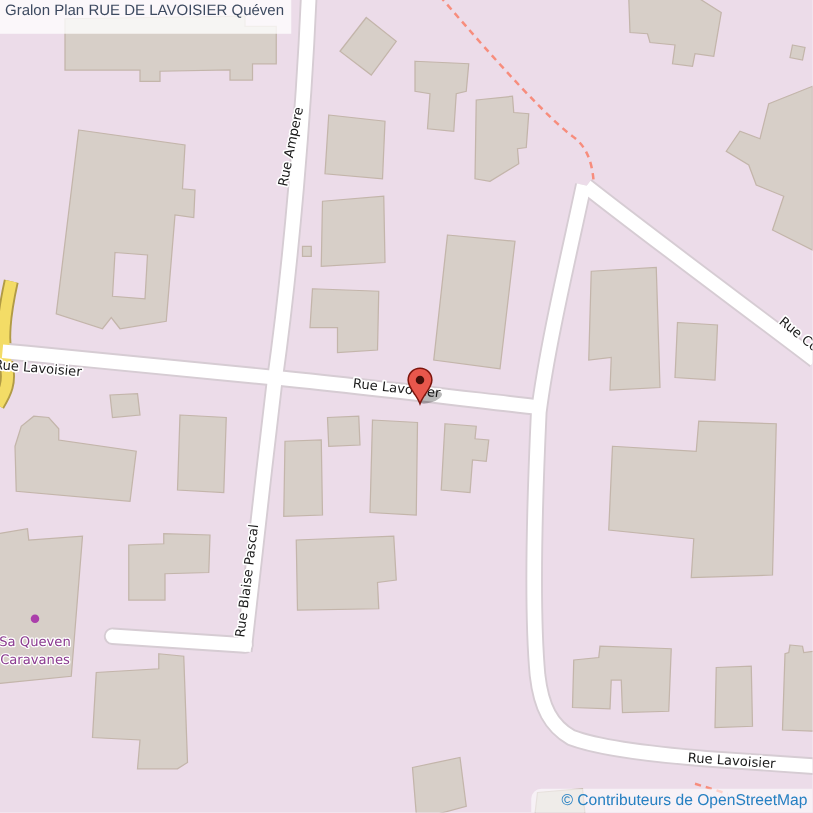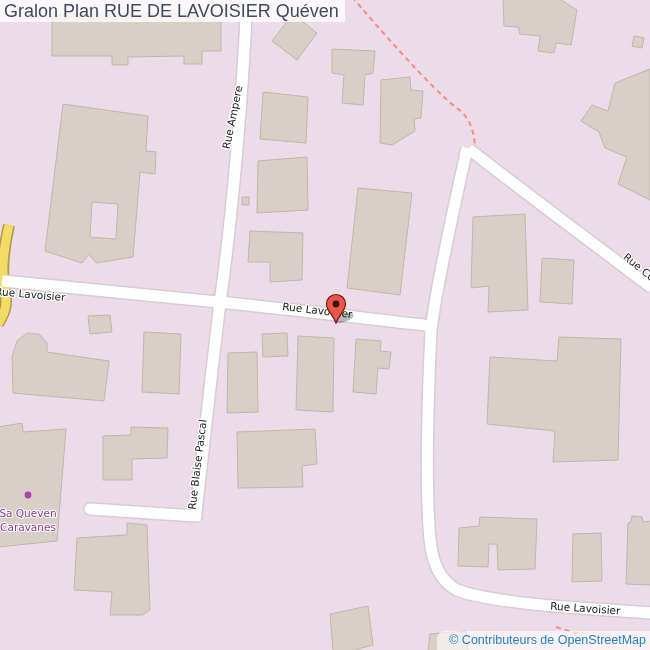--- a/index.html
+++ b/index.html
@@ -29,30 +29,30 @@
     stroke:#ffffff;stroke-width:2px;paint-order:stroke;stroke-linejoin:round;
     text-anchor:middle;
   }
   .poi-dot{fill:var(--c-poi-dot,#ab3fab);}
   .pin-body{fill:var(--c-marker-fill,#e8574c);stroke:var(--c-marker-outline,#7e150d);stroke-width:1.2;}
   .pin-dot{fill:#44100a;}
   .map-title{
     position:absolute;top:0;left:0;z-index:5;
     background:rgba(255,255,255,0.78);
     color:var(--c-title-text,#3d4a60);
-    font-family:"Liberation Sans",sans-serif;font-size:18px;
-    padding:1px 6px 0 4px;white-space:nowrap;
+    font-family:"Liberation Sans",sans-serif;font-size:12px;
+    padding:1px 6px 12px 4px;white-space:nowrap;
   }
   .map-attribution{
     position:absolute;right:0;bottom:0;z-index:5;
     background:rgba(255,255,255,0.6);
     border-radius:8px 0 0 0;
     color:var(--c-attribution-text,#2680c2);
     font-family:"Liberation Sans",sans-serif;font-size:12.5px;
-    padding:2px 4px 3px 12px;white-space:nowrap;
+    padding:2px 4px 3px 24px;white-space:nowrap;
     text-decoration:none;cursor:pointer;
   }
 </style>
 </head>
 <body>
 
 <div class="map-frame">
 
   <svg width="650" height="650" viewBox="0 0 650 650">
 

